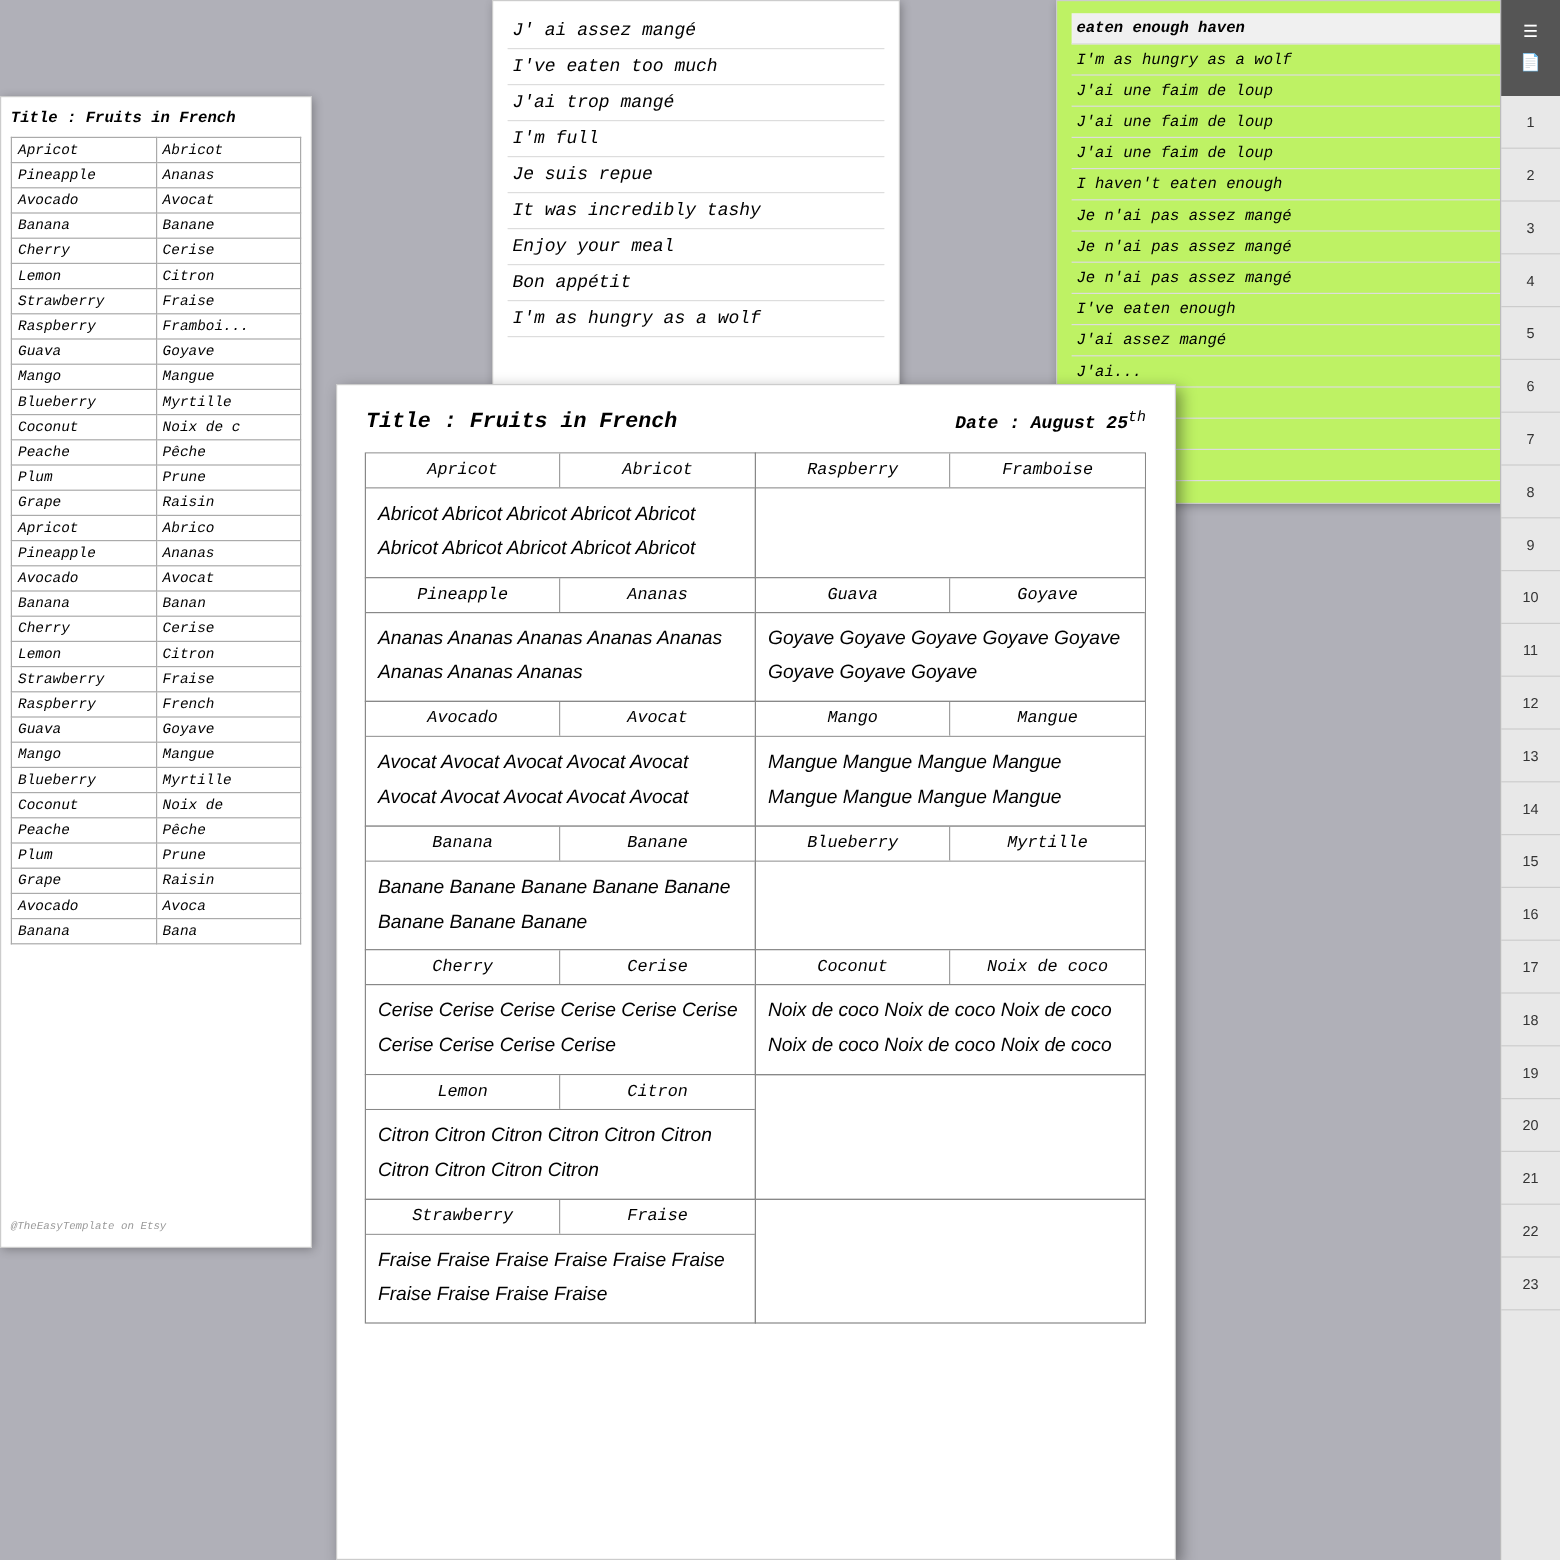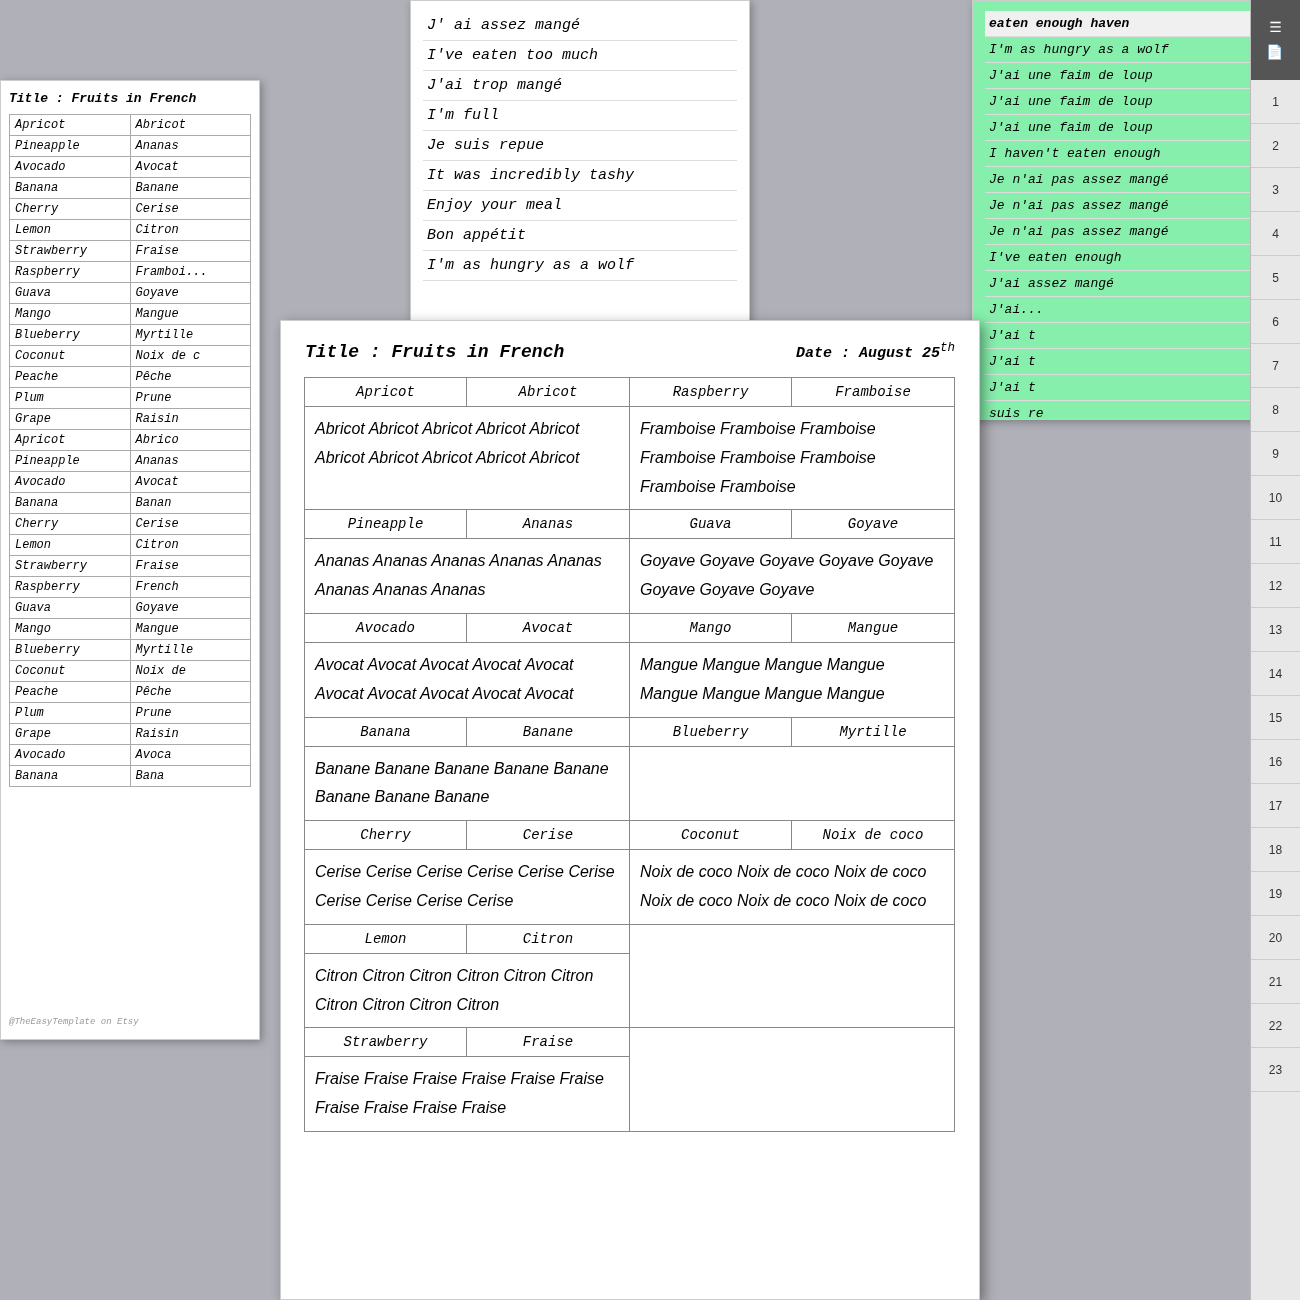--- a/index.html
+++ b/index.html
@@ -84,23 +84,23 @@
       font-family: 'Courier New', monospace;
       padding: 6px 4px;
       border-bottom: 1px solid #ddd;
     }
 
     
     .page-phrases-right {
       position: absolute;
       top: 0;
       right: 0;
-      width: 328px;
+      width: 420px;
       height: 420px;
-      background: #86efac;
+      background: #bef264;
       border: 1px solid #ccc;
       box-shadow: 2px 2px 8px rgba(0,0,0,0.3);
       padding: 10px 12px;
       overflow: hidden;
     }
 
     .phrase-line-right {
       font-size: 13px;
       font-style: italic;
       font-family: 'Courier New', monospace;
@@ -507,21 +507,20 @@
         <div class="fruit-header-cell" style="font-style:italic">Apricot</div>
         <div class="fruit-header-cell" style="font-style:italic">Abricot</div>
       </div>
       <div class="fruit-body">Abricot Abricot Abricot Abricot Abricot Abricot Abricot Abricot Abricot Abricot</div>
     </div>
       <div class="fruit-section">
       <div class="fruit-section-header">
         <div class="fruit-header-cell" style="font-style:italic">Raspberry</div>
         <div class="fruit-header-cell" style="font-style:italic">Framboise</div>
       </div>
-      <div class="fruit-body">Framboise Framboise Framboise Framboise Framboise Framboise Framboise Framboise</div>
     </div>
       <div class="fruit-section">
       <div class="fruit-section-header">
         <div class="fruit-header-cell" style="font-style:italic">Pineapple</div>
         <div class="fruit-header-cell" style="font-style:italic">Ananas</div>
       </div>
       <div class="fruit-body">Ananas Ananas Ananas Ananas Ananas Ananas Ananas Ananas</div>
     </div>
       <div class="fruit-section">
       <div class="fruit-section-header">

